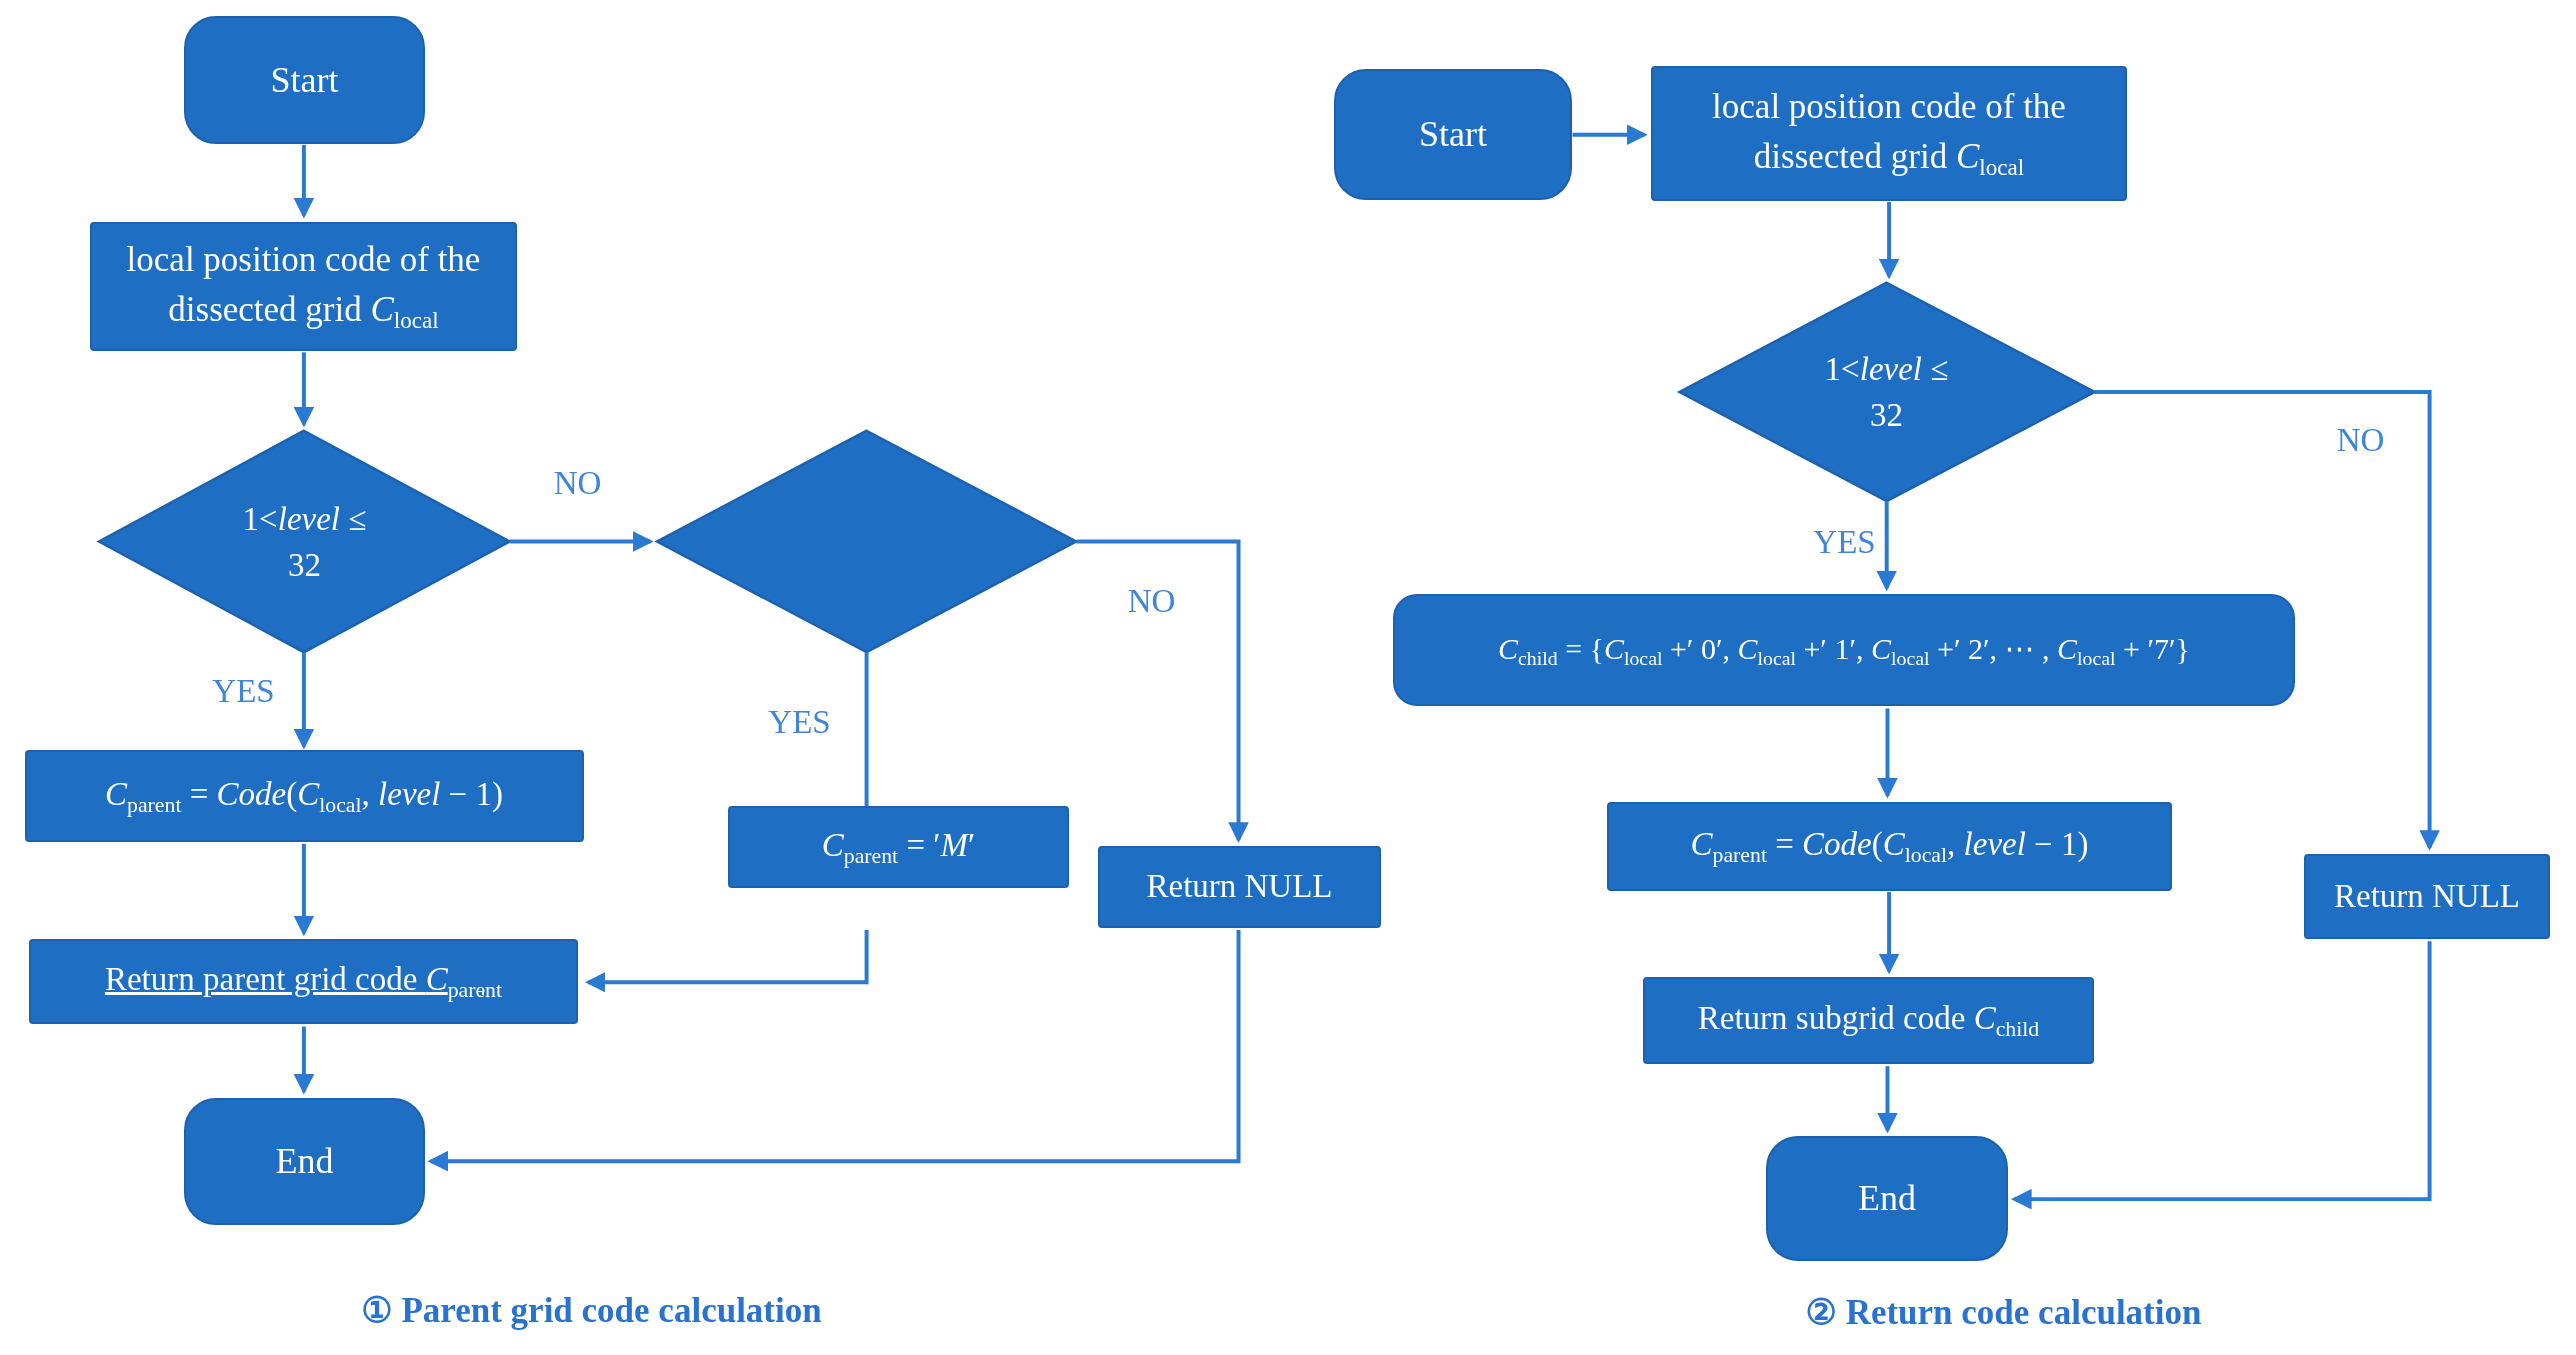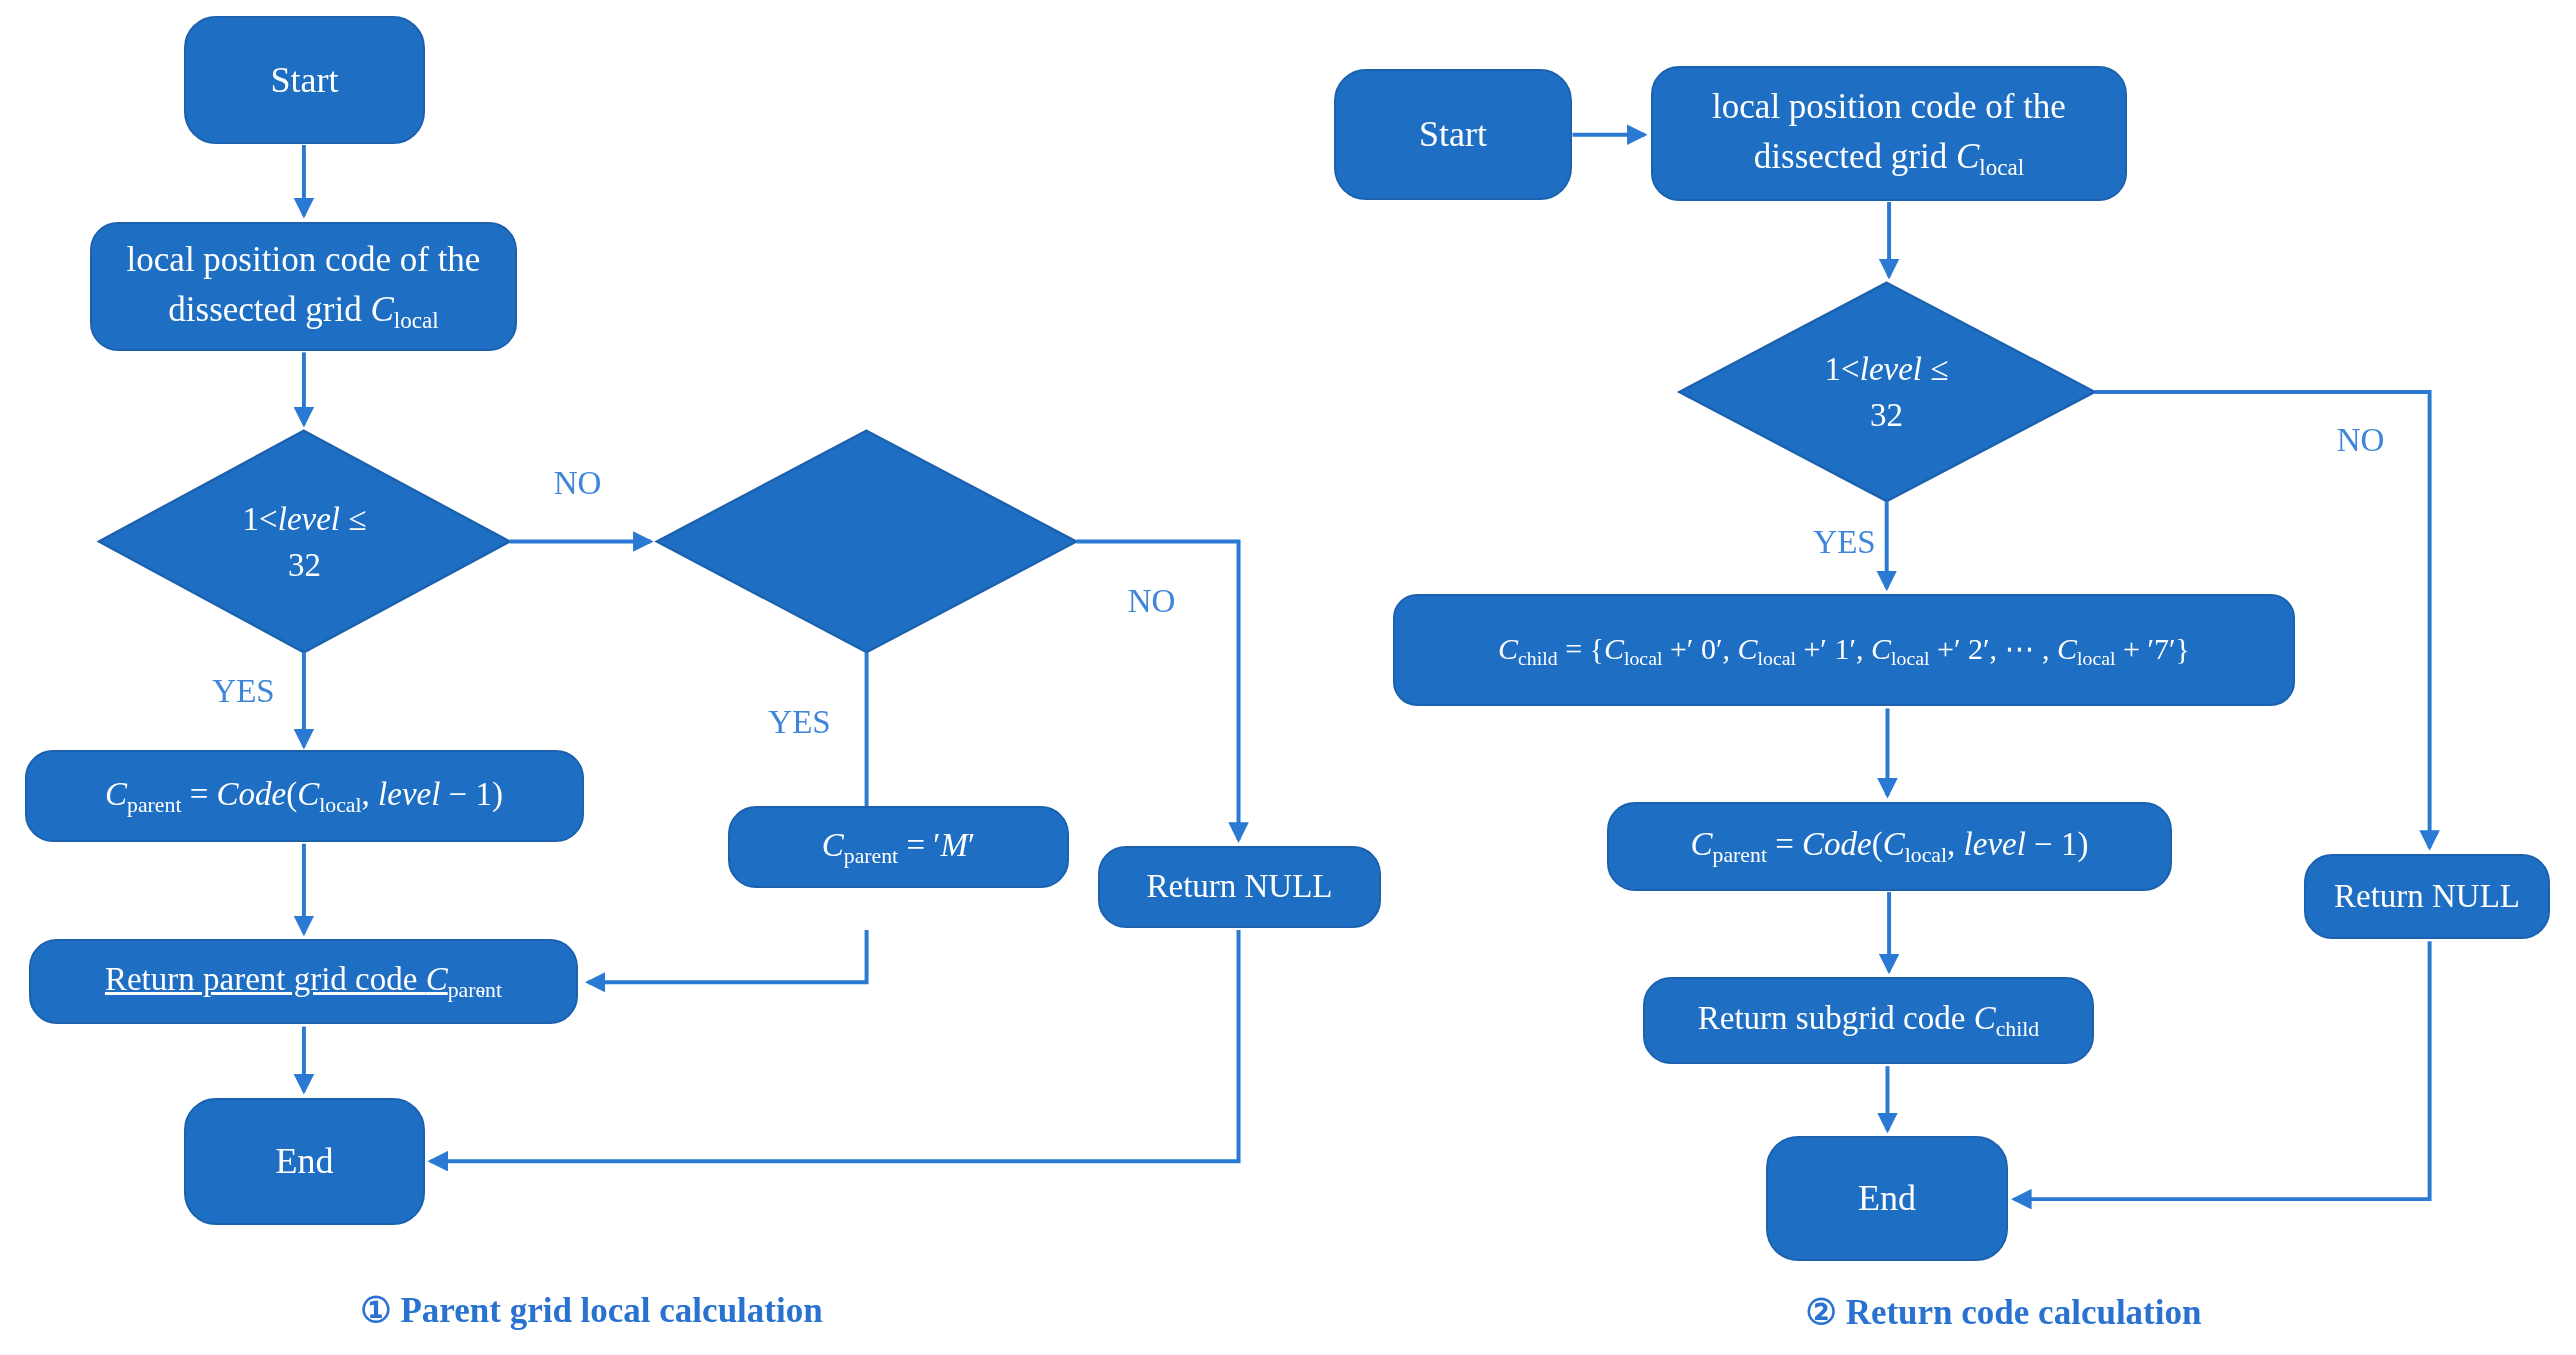--- a/index.html
+++ b/index.html
@@ -15,21 +15,21 @@
   #wires{position:absolute;left:0;top:0;}
   #wires .wire{fill:none;stroke:var(--connector);stroke-width:5;}
   #wires .diamond{fill:var(--node-fill);stroke:var(--node-border);stroke-width:3;}
   #arrow path{fill:var(--connector);}
   .node{
     position:absolute; display:flex; flex-direction:column; justify-content:center; align-items:center;
     color:var(--node-text); text-align:center; line-height:1.45; font-size:35px;
   }
   .box{background:var(--node-fill); border:2.4px solid var(--node-border); box-sizing:border-box;}
   .terminal{border-radius:32px; font-size:36px;}
-  .process{border-radius:28px;}
+  .process{border-radius:4px;}
   .diamond-text{background:transparent; border:none; font-size:33px; line-height:1.4;}
   .formula{font-size:33px;}
   .formula-long{font-size:30px;}
   .tline{white-space:nowrap;}
   .i{font-style:italic;}
   .sub{font-size:.66em; vertical-align:-.32em; font-style:normal;}
   .blabel{
     position:absolute; color:var(--branch-label); font-size:33px; text-align:center; width:111px;
   }
   .caption{
@@ -107,21 +107,21 @@
 
   <div class="node box terminal" style="left:184px;top:1098px;width:241px;height:127px;">
       <div class="tline"><span>End</span></div>
     </div>
 
   <div class="blabel" style="left:522px;top:465px;">NO</div>
   <div class="blabel" style="left:188px;top:673px;">YES</div>
   <div class="blabel" style="left:744px;top:704px;">YES</div>
   <div class="blabel" style="left:1096px;top:583px;">NO</div>
 
-  <div class="caption" style="left:291px;top:1290px;">① Parent grid local calculation</div>
+  <div class="caption" style="left:291px;top:1290px;">① Parent grid code calculation</div>
 
   <div class="node box terminal" style="left:1334px;top:69px;width:238px;height:131px;">
       <div class="tline"><span>Start</span></div>
     </div>
 
   <div class="node box process" style="left:1651px;top:66px;width:476px;height:135px;">
       <div class="tline"><span>local position code of the</span></div>
       <div class="tline"><span>dissected grid </span><span class="i">C</span><span class="sub">local</span></div>
     </div>
 

